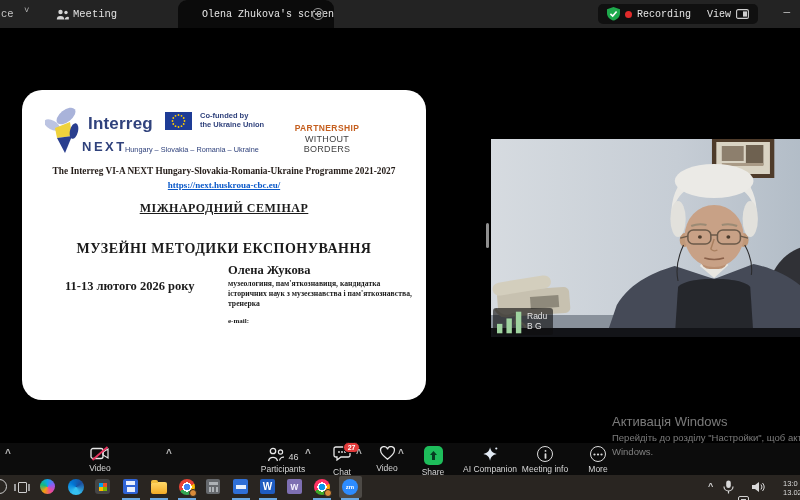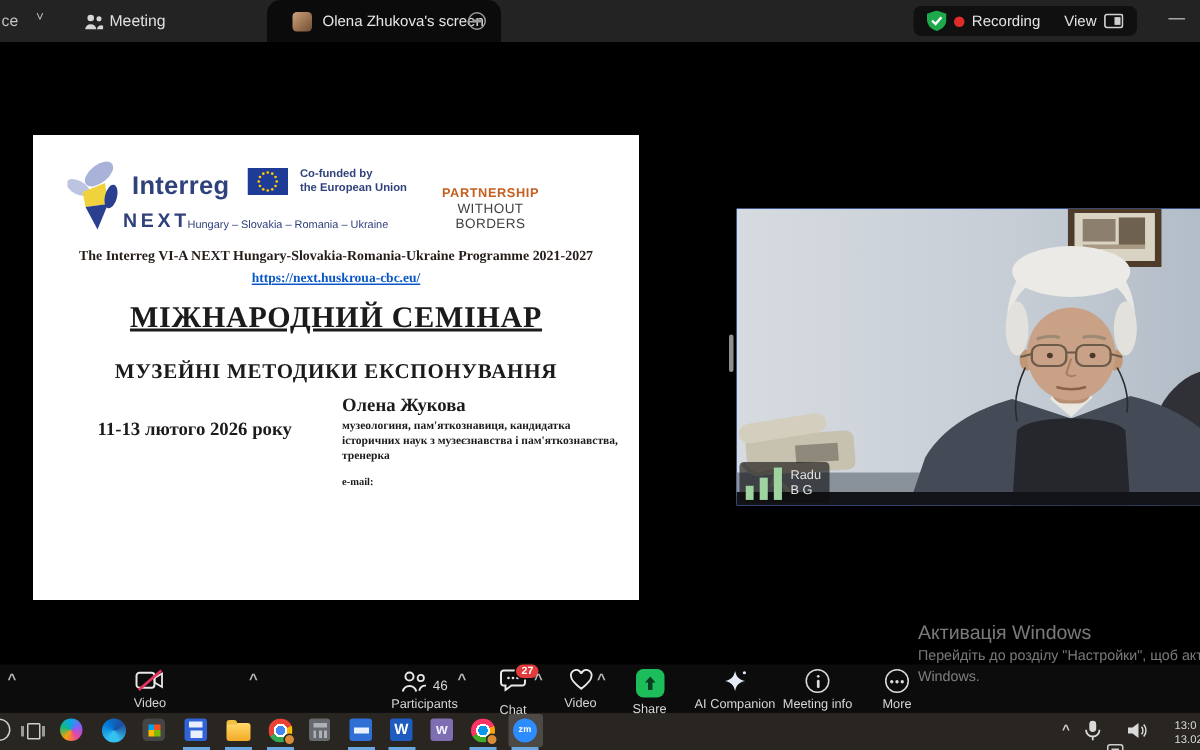--- a/index.html
+++ b/index.html
@@ -2,58 +2,58 @@
 <html><head>
 <meta charset="utf-8">
 <style>
   * { margin:0; padding:0; box-sizing:border-box; }
   html,body { background:#000; }
   .screen { position:relative; width:800px; height:500px; background:#000; overflow:hidden;
             font-family:"Liberation Sans",sans-serif; -webkit-font-smoothing:antialiased; }
   .abs { position:absolute; }
 
   
-  .topbar { position:absolute; left:0; top:0; width:800px; height:28px; background:#232323; }
+  .topbar { position:absolute; left:0; top:0; width:800px; height:28px; background:#232323;font-family:Liberation Mono, monospace; }
   .tb-small { color:#c4c4c4; font-size:10.5px; }
   .tab-active { position:absolute; left:178px; top:0; width:156px; height:28px; background:#0b0b0b;
                 border-radius:9px 9px 0 0; display:flex; align-items:center; padding-left:17px; gap:7px; }
   .tab-avatar { width:13px; height:13px; border-radius:3px;
                 background:linear-gradient(135deg,#caa27e 0%,#9c7351 55%,#6e4d33 100%); }
   .tab-label { color:#e6e6e6; font-size:10px; white-space:nowrap; }
   .tab-minus { position:absolute; right:10px; top:8px; width:12px; height:12px; border:1px solid #9a9a9a;
                border-radius:50%; display:flex; align-items:center; justify-content:center; }
   .tab-minus i { display:block; width:6px; height:1.2px; background:#9a9a9a; }
   .ctrl-pill { position:absolute; right:42px; top:4px; height:20px; background:#101010; border-radius:5px;
                display:flex; align-items:center; gap:5px; padding:0 9px; }
   .rec-dot { width:7px; height:7px; border-radius:50%; background:#e02b2b; }
   .pill-text { color:#e3e3e3; font-size:10px; }
 
   
   .share-area { position:absolute; left:0; top:28px; width:800px; height:415px; background:#000; }
   .slide { position:absolute; left:22px; top:62px; width:404px; height:310px; background:#ffffff;
-           font-family:"Liberation Serif",serif; color:#1b1b1b; }
+           font-family:"Liberation Serif",serif; color:#1b1b1b;border-radius:20px; }
   .navy { color:#30427c; }
   .interreg-word { position:absolute; left:66px; top:24px; font-family:"Liberation Sans",sans-serif;
                    font-weight:bold; font-size:17px; letter-spacing:.2px; }
   .cofunded { position:absolute; left:178px; top:21px; font-family:"Liberation Sans",sans-serif;
               font-weight:bold; font-size:7.5px; line-height:9px; }
   .next-word { position:absolute; left:60px; top:49px; font-family:"Liberation Sans",sans-serif;
                font-weight:bold; font-size:13px; letter-spacing:2.5px; }
   .countries { position:absolute; left:103px; top:55px; font-family:"Liberation Sans",sans-serif;
                font-weight:normal; font-size:7.3px; }
   .partner-block { position:absolute; left:262px; top:33px; width:86px; text-align:center;
                    font-family:"Liberation Sans",sans-serif; }
   .partner-1 { color:#c55f1f; font-weight:bold; font-size:8.5px; letter-spacing:.4px; }
   .partner-2 { color:#3f3f3f; font-size:9px; letter-spacing:.3px; margin-top:1px; }
   .prog-line { position:absolute; left:0; top:76px; width:100%; text-align:center;
                font-weight:bold; font-size:9.3px; color:#241c18; }
   .slide-link { position:absolute; left:0; top:90px; width:100%; text-align:center;
                 font-weight:bold; font-size:9px; color:#0a58c8; text-decoration:underline; }
   .seminar { position:absolute; left:0; top:111px; width:100%; text-align:center;
-             font-weight:bold; font-size:20px; letter-spacing:.5px; text-decoration:underline; }
+             font-weight:bold; font-size:12px; letter-spacing:.5px; text-decoration:underline; }
   .project { position:absolute; left:37px; top:129px; width:330px; text-align:center;
              font-weight:bold; font-size:8px; line-height:10.5px; }
   .maintitle { position:absolute; left:0; top:151px; width:100%; text-align:center;
                font-weight:bold; font-size:14px; letter-spacing:.5px; }
   .slide-date { position:absolute; left:43px; top:189px; font-weight:bold; font-size:12.5px; }
   .speaker { position:absolute; left:206px; top:173px; font-weight:bold; font-size:12.5px; }
   .bio { position:absolute; left:206px; top:189px; width:184px; font-weight:bold;
          font-size:7.7px; line-height:10px; }
   .email { position:absolute; left:206px; top:227px; font-weight:bold; font-size:7px; }
 
@@ -202,21 +202,21 @@
           <circle cx="13.5" cy="15" r=".9"></circle>
             <circle cx="10.5" cy="14.2" r=".9"></circle>
             <circle cx="8.3" cy="12" r=".9"></circle>
           <circle cx="7.5" cy="9" r=".9"></circle>
             <circle cx="8.3" cy="6" r=".9"></circle>
             <circle cx="10.5" cy="3.8" r=".9"></circle>
         </g>
       </svg>
       <div class="cofunded navy">
         <div>Co-funded by</div>
-        <div>the European Union</div>
+        <div>the Ukraine Union</div>
       </div>
       <span class="next-word navy">NEXT</span>
       <span class="countries navy">Hungary – Slovakia – Romania – Ukraine</span>
       <div class="partner-block">
         <div class="partner-1">PARTNERSHIP</div>
         <div class="partner-2">WITHOUT BORDERS</div>
       </div>
 
       <div class="prog-line">The Interreg VI-A NEXT Hungary-Slovakia-Romania-Ukraine Programme 2021-2027</div>
       <div class="slide-link">https://next.huskroua-cbc.eu/</div>

